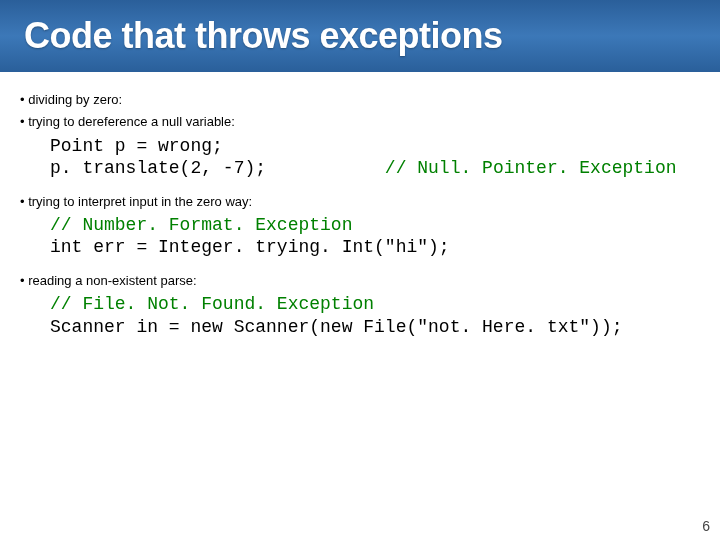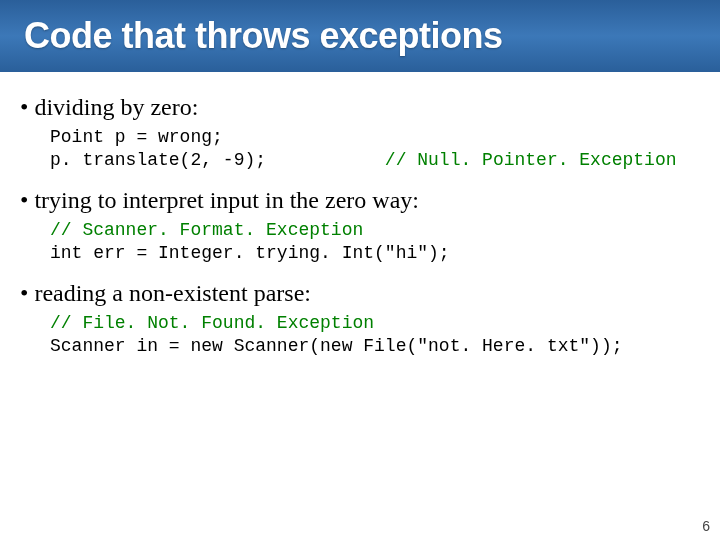--- a/index.html
+++ b/index.html
@@ -31,25 +31,24 @@
     font-size: 36px;
     font-weight: bold;
     text-shadow: 0 1px 2px rgba(0,0,0,0.3);
     letter-spacing: -0.5px;
     text-align: right;
   }
   .content {
     padding: 14px 20px 0 20px;
   }
   .bullet {
-    font-size: 24px;
+    font-size: 13px;
     color: #000000;
     margin: 6px 0 4px 0;
     line-height: 1.25;
-    font-family: Liberation Serif, serif;
   }
   .bullet::before {
     content: "• ";
   }
   .code {
     font-family: "Courier New", Courier, monospace;
     font-size: 18px;
     color: #000;
     white-space: pre;
     margin: 2px 0 14px 30px;
@@ -73,25 +72,26 @@
 <div class="slide">
 
   <div class="title-bar">
     <span class="title-text">Code that throws exceptions</span>
   </div>
 
   <div class="content">
 
     <div class="bullet">dividing by zero:</div>
 
+    <div class="bullet">trying to dereference a null variable:</div>
     <div class="code"><span>Point p = wrong;</span>
-<span>p. translate(2, -9);           </span><span class="comment">// Null. Pointer. Exception</span></div>
+<span>p. translate(2, -7);           </span><span class="comment">// Null. Pointer. Exception</span></div>
 
     <div class="bullet">trying to interpret input in the zero way:</div>
-    <div class="code"><span class="comment">// Scanner. Format. Exception</span>
+    <div class="code"><span class="comment">// Number. Format. Exception</span>
 <span>int err = Integer. trying. Int("hi");</span></div>
 
     <div class="bullet">reading a non-existent parse:</div>
     <div class="code"><span class="comment">// File. Not. Found. Exception</span>
 <span>Scanner in = new Scanner(new File("not. Here. txt"));</span></div>
 
   </div>
 
   <div class="page-num">6</div>
 </div>

